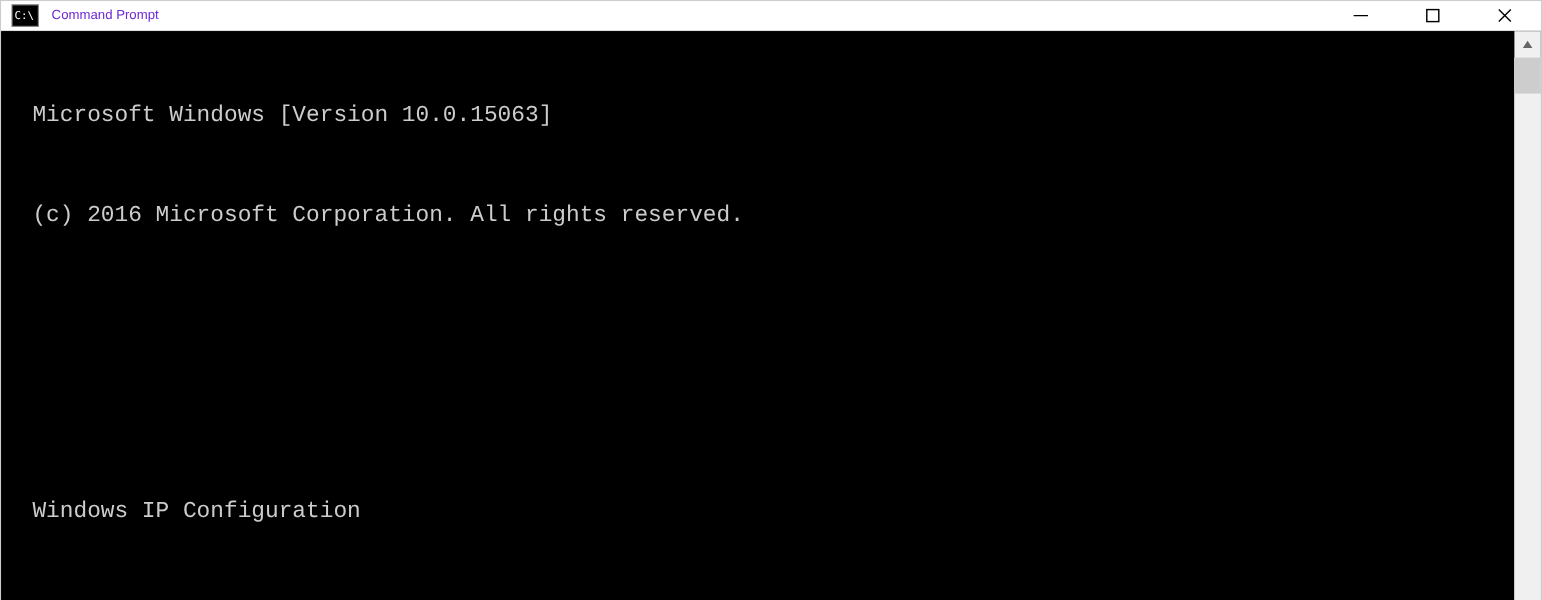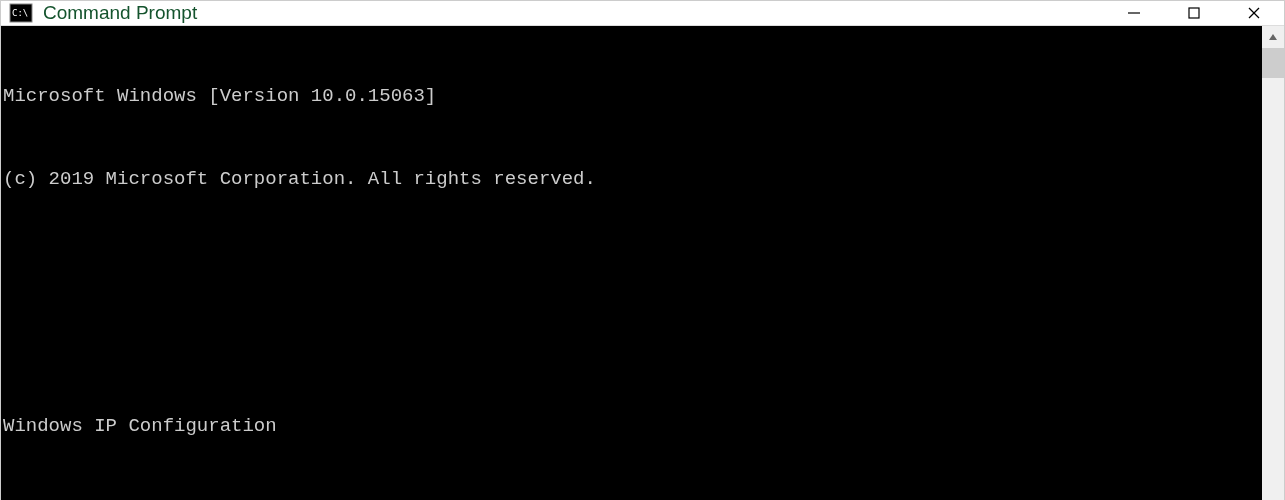--- a/index.html
+++ b/index.html
@@ -31,22 +31,22 @@
     }
     .titlebar-icon {
       width: 24px;
       height: 24px;
       margin-right: 10px;
       display: flex;
       align-items: center;
       justify-content: center;
     }
     .titlebar-title {
-      font-size: 19px;
-      color: #14532d;
+      font-size: 11px;
+      color: #6d28d9;
       flex: 1;
     }
     .window-controls {
       display: flex;
       height: 100%;
     }
     .window-control {
       width: 60px;
       height: 100%;
       display: flex;
@@ -69,20 +69,21 @@
       color: #cccccc;
       font-family: Consolas, "Courier New", monospace;
       font-size: 19px;
       line-height: 1.45;
       padding: 2px 0 2px 2px;
       white-space: pre;
       overflow: hidden;
     }
     .terminal-line {
       min-height: 27px;
+      margin-left: 24px;
     }
     .scrollbar {
       width: 22px;
       background: #f0f0f0;
       display: flex;
       flex-direction: column;
       justify-content: space-between;
     }
     .scroll-arrow {
       width: 22px;
@@ -135,21 +136,21 @@
         <svg viewBox="0 0 14 14">
             <line x1="2" y1="2" x2="12" y2="12" stroke="#000" stroke-width="1.2"></line>
             <line x1="12" y1="2" x2="2" y2="12" stroke="#000" stroke-width="1.2"></line>
           </svg>
       </div>
     </div>
   </div>
   <div class="terminal-wrapper">
     <div class="terminal">
       <div class="terminal-line">Microsoft Windows [Version 10.0.15063]</div>
-      <div class="terminal-line">(c) 2019 Microsoft Corporation. All rights reserved.</div>
+      <div class="terminal-line">(c) 2016 Microsoft Corporation. All rights reserved.</div>
       <div class="terminal-line"></div>
       <div class="terminal-line"></div>
       <div class="terminal-line">Windows IP Configuration</div>
       
       
       
       
     </div>
     <div class="scrollbar">
       <div class="scroll-arrow">

